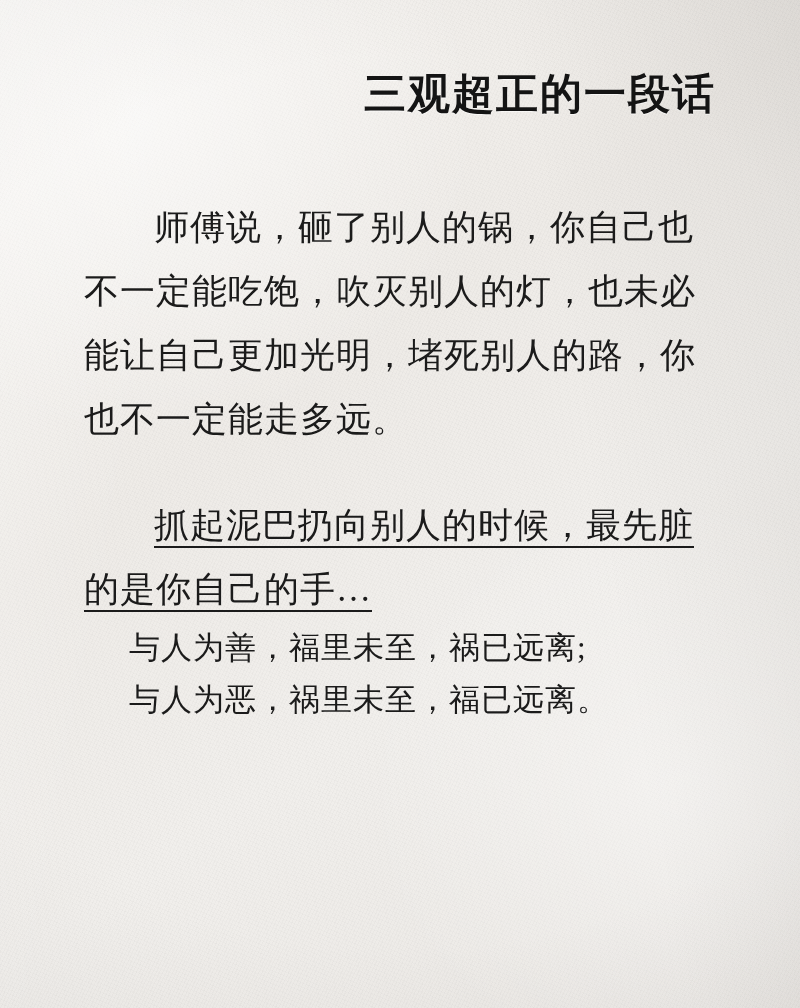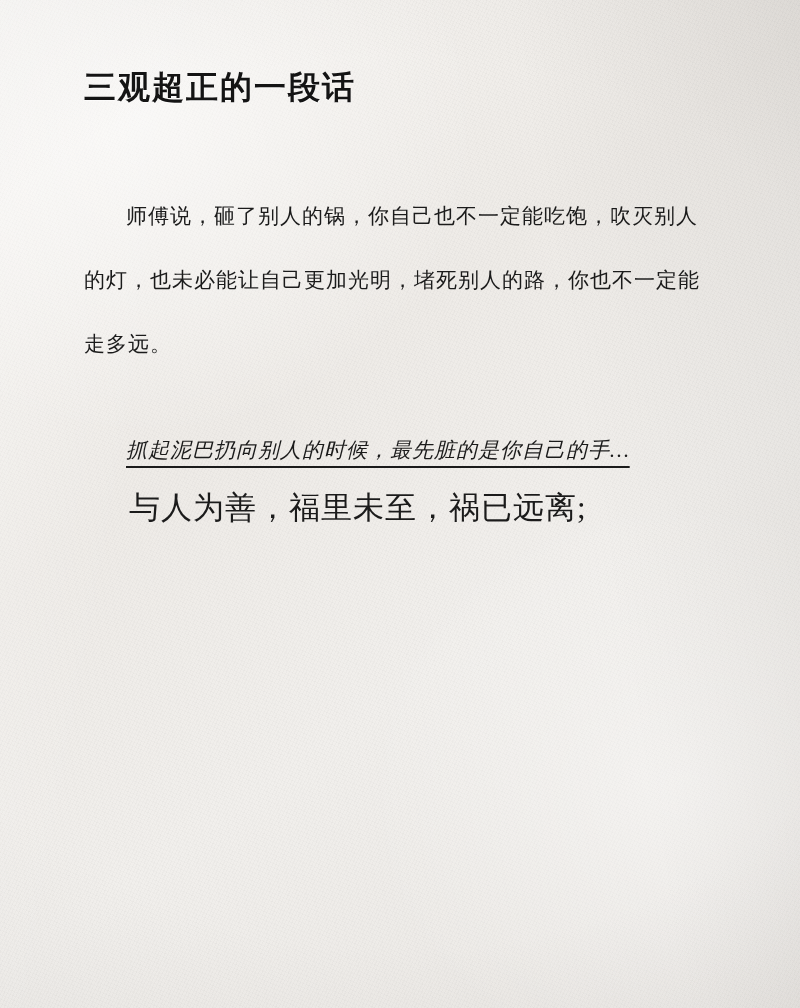--- a/index.html
+++ b/index.html
@@ -39,49 +39,48 @@
       radial-gradient(ellipse 120% 80% at 50% 50%, rgba(255,255,255,0) 55%, rgba(110,105,100,0.10) 100%);
   }
 
   .content {
     position: relative;
     z-index: 2;
     padding: 0 84px;
   }
 
   .doc-title {
-    text-align: left;
-    font-size: 32px;
+    text-align: right;
+    font-size: 42px;
     font-weight: 700;
     letter-spacing: 2px;
     margin: 0;
     padding-top: 66px;
     color: #141414;
     text-shadow: 0 1px 0 rgba(255,255,255,0.6);
   }
 
   .body-block {
     margin-top: 74px;
   }
 
   .para {
-    font-size: 21px;
+    font-size: 35px;
     line-height: 64px;
     letter-spacing: 1px;
     margin: 0;
     text-indent: 2em;
     color: #1b1b1b;
   }
 
   .para-underline {
     margin-top: 42px;
     text-decoration: underline;
     text-underline-offset: 9px;
     text-decoration-thickness: 1.5px;
-    font-style: italic;
   }
 
   .couplet {
     padding-left: 14px;
   }
   .couplet-line {
     font-size: 31px;
     line-height: 52px;
     letter-spacing: 1px;
     text-indent: 1em;
@@ -98,17 +97,18 @@
     <h1 class="doc-title">三观超正的一段话</h1>
 
     <div class="body-block">
 
       <p class="para">师傅说，砸了别人的锅，你自己也不一定能吃饱，吹灭别人的灯，也未必能让自己更加光明，堵死别人的路，你也不一定能走多远。</p>
 
       <p class="para para-underline">抓起泥巴扔向别人的时候，最先脏的是你自己的手…</p>
 
       <div class="couplet">
         <p class="couplet-line">与人为善，福里未至，祸已远离;</p>
+        <p class="couplet-line">与人为恶，祸里未至，福已远离。</p>
       </div>
 
     </div>
   </div>
 </div>
 
 </body></html>

